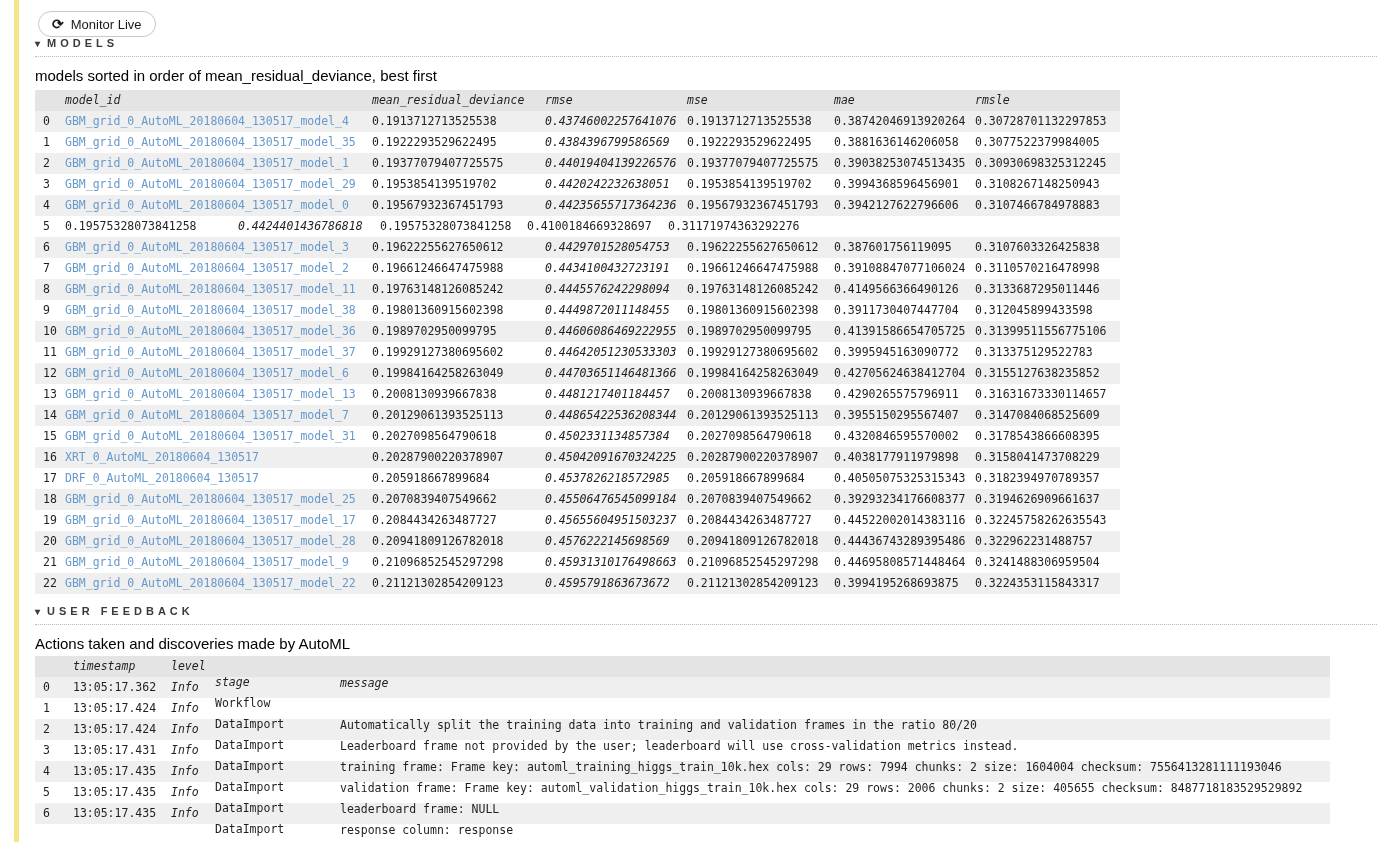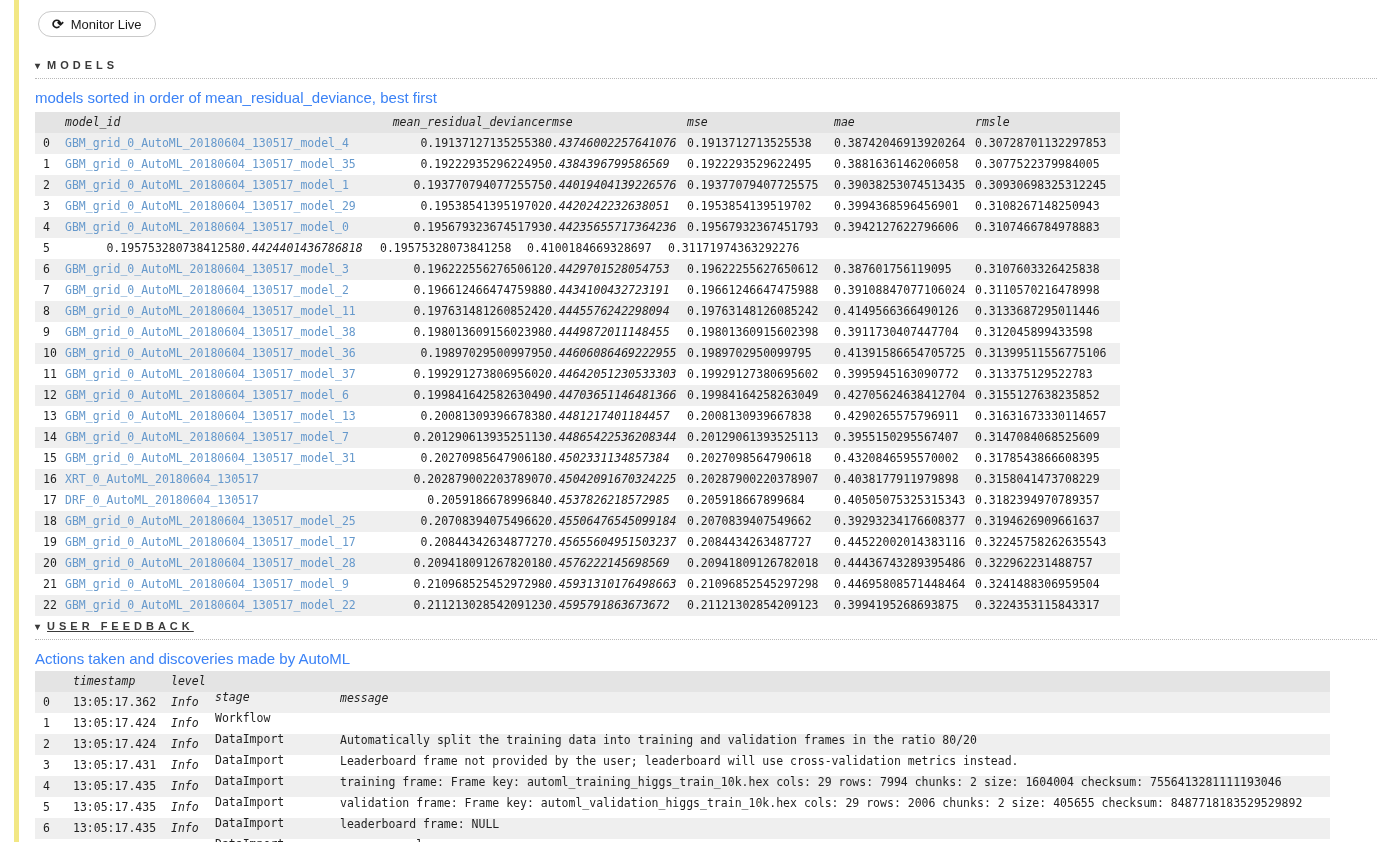--- a/index.html
+++ b/index.html
@@ -11,38 +11,38 @@
   .content { margin-left:35px; padding-top:11px; width:1342px; }
 
   .btn-monitor {
     display:inline-flex; align-items:center; gap:7px; margin-left:3px; height:26px;
     padding:0 13px; border:1px solid #c9c9c9; border-radius:14px; background:#fff;
     font-family:"Liberation Sans", sans-serif; font-size:13px; color:#1a1a1a; cursor:pointer;
   }
   .refresh-icon { font-size:14px; font-weight:bold; line-height:1; color:#1a1a1a; }
 
   .section-head {
-    margin-top:22px; padding-bottom:7px; border-bottom:1px dotted #b8b8b8;
+    padding-bottom:7px; border-bottom:1px dotted #b8b8b8;
     font-size:11px; font-weight:bold; letter-spacing:4px; color:#3a3a3a; cursor:pointer;
   }
-  .section-head.second { margin-top:4px;text-decoration:underline; }
+  .section-head.second { margin-top:11px; }
   .caret { display:inline-block; margin-right:7px; font-size:10px; letter-spacing:0; color:#3a3a3a; }
 
-  .caption { margin-top:10px; font-size:15px; color:#3b82f6; }
+  .caption { margin-top:10px; font-size:15px; color:#000000; }
 
   .mono-table { margin-top:6px; font-family:"DejaVu Sans Mono", monospace; font-size:11.5px; color:#1f1f1f; }
   .models-table { width:1085px; }
   .feedback-table { width:1295px; }
   .trow { display:flex; height:21px; line-height:21px; white-space:pre; }
   .trow.band { background:#efefef; }
   .trow.thead { background:#e4e4e4; font-style:italic; }
 
   .m-idx { width:30px; padding-left:8px; box-sizing:border-box; }
   .m-model { width:307px; }
-  .m-mrd { width:173px;text-align:right; }
+  .m-mrd { width:173px; }
   .m-rmse { width:142px;font-style:italic; }
   .m-mse { width:147px; }
   .m-mae { width:141px; }
   .m-rmsle { width:145px; }
 
   .f-idx { width:38px; padding-left:8px; box-sizing:border-box; }
   .f-ts { width:98px; }
   .f-level { width:44px;font-style:italic; }
   .f-stage { width:125px;margin-top:16px; }
   .f-msg { flex:1;margin-top:17px; }

